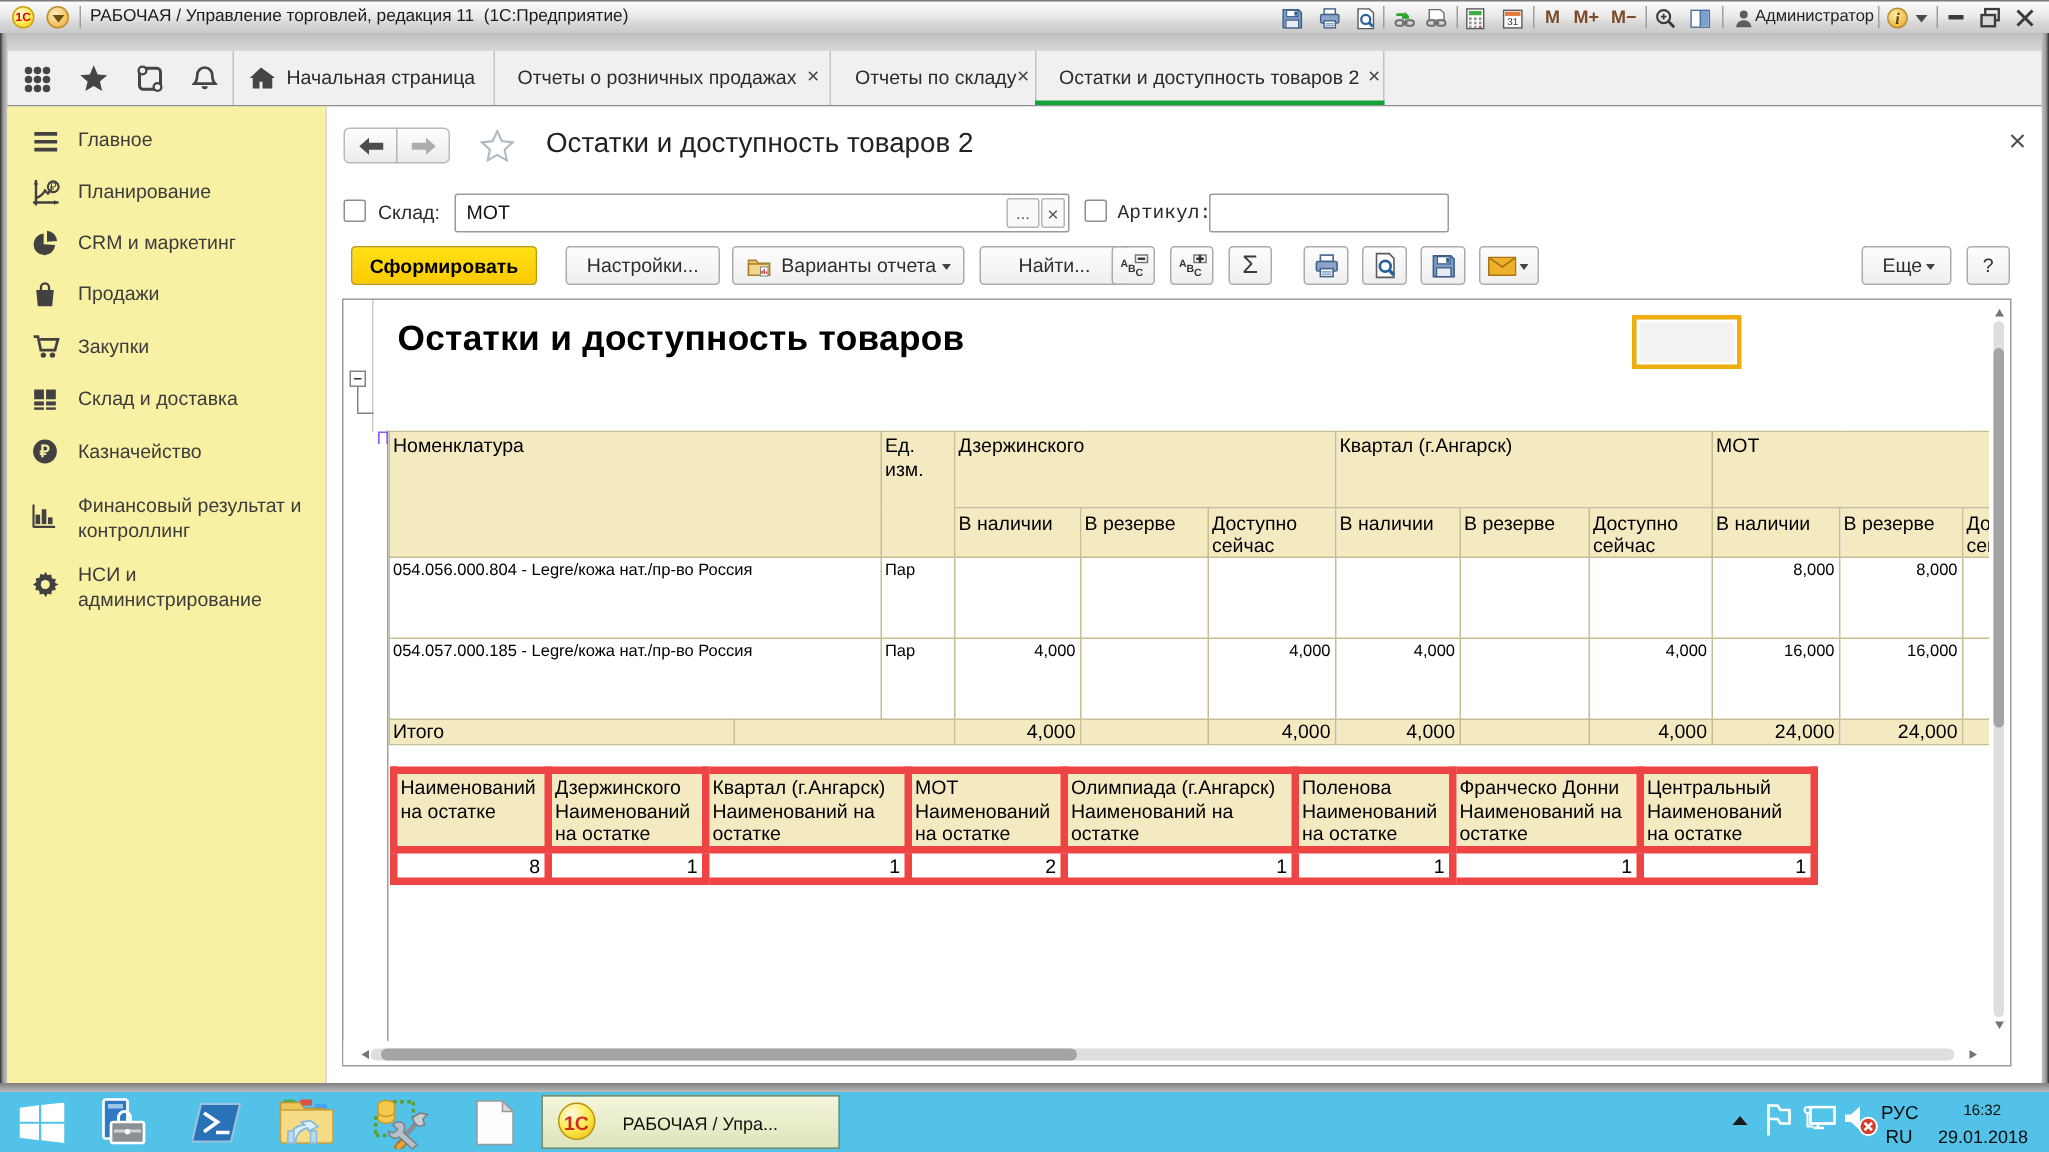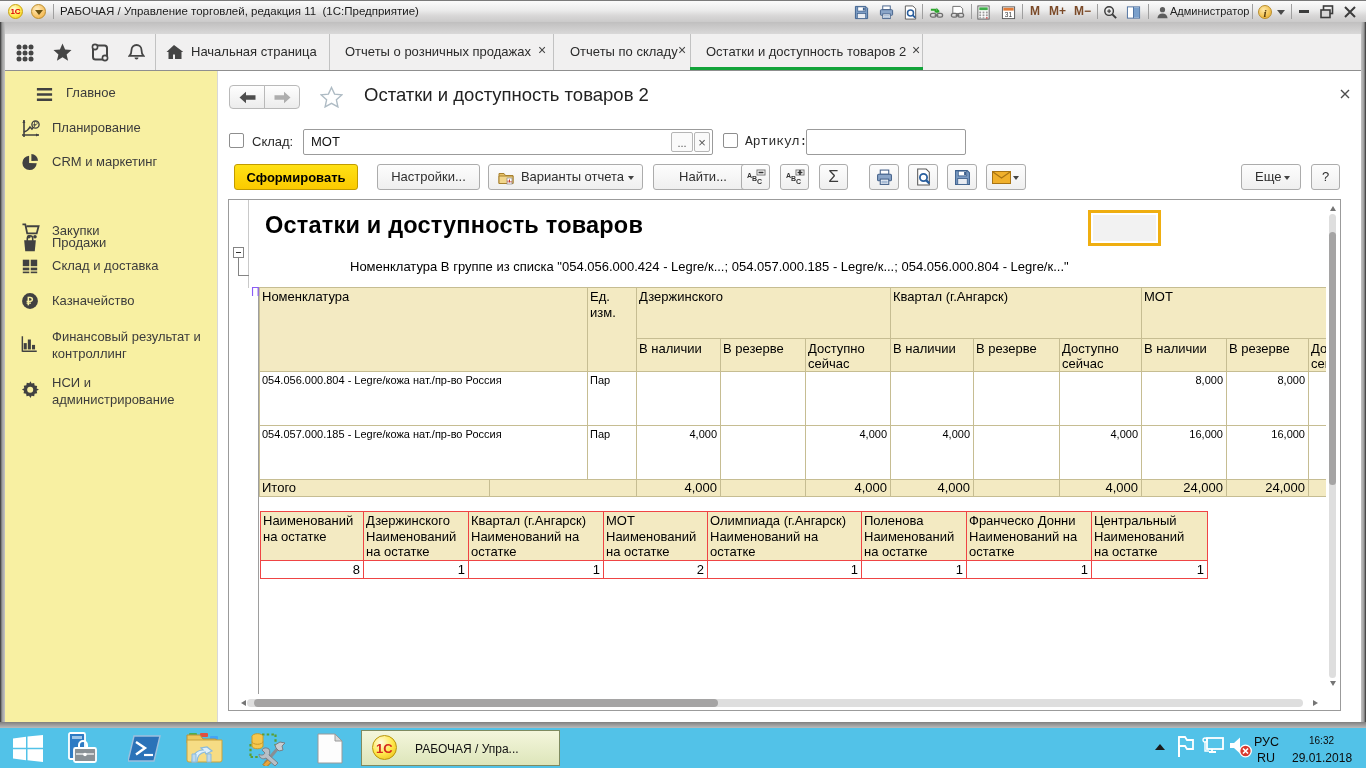--- a/index.html
+++ b/index.html
@@ -65,21 +65,21 @@
 
 table { border-collapse:collapse; table-layout:fixed; }
 td { font-size:11px; line-height:13px; color:#000; padding:2px 3px 0 2px; vertical-align:top; overflow:hidden; white-space:nowrap; }
 .hd { background:#f3eac2; white-space:normal; font-size:13px; line-height:15.5px; padding-top:1px; }
 #t2 td { font-size:13px; line-height:15.5px; }
 .t2d td { line-height:13.5px; padding-top:1px; }
 .subhd td { padding-top:3px; line-height:14.5px;margin-left:20px; }
 .tot { font-size:13px; line-height:15px; padding-top:0; white-space:nowrap; }
 .num { text-align:right; }
 #t1 td { border:1px solid #c6bd92; }
-#t2 td { border:1px solid #ef4444; }
+#t2 td { border:5px solid #ef4444; }
 
 
 .sb-thumb { background:#a3a2a2; border-radius:4px; }
 .arr { position:absolute; width:0; height:0; }
 
 
 #winborder-bottom { left:0; top:722px; width:1366px; height:6px; background:linear-gradient(#7f7f7f,#bbbbbb); }
 #taskbar { left:0; top:728px; width:1366px; height:40px; background:#52c2e8; }
 .tray { color:#0b0b0b; }
 #appbtn { left:361px; top:730px; width:199px; height:36px; background:linear-gradient(#f4f6dc,#dde5ba);
@@ -237,21 +237,21 @@
     </div>
   <div class="tab" style="left:690px; width:233px; border-right:1px solid #c2c2c2;">
       <span class="lbl" style="left:15px;">Остатки и доступность товаров 2</span>
       <span class="x" style="left:221px;">×</span>
     </div>
   <div id="tab-active-underline"></div>
 </div>
 <div class="abs" id="winborder-left"></div>
 <div class="abs" id="winborder-right"></div>
 <div class="abs" id="sidebar">
-  <div class="sb-item" style="top:13px;margin-left:14px;"><span class="sb-icon" style="top:1px;">
+  <div class="sb-item" style="top:13px;"><span class="sb-icon" style="top:1px;">
     <svg width="19" height="19" viewBox="0 0 20 20">
           <g fill="none" stroke="#414141" stroke-width="2.6">
             <path d="M2 4.5h16M2 10h16M2 15.5h16"></path>
           </g>
         </svg></span>Главное</div>
   <div class="sb-item" style="top:48px;"><span class="sb-icon">
     <svg width="20" height="20" viewBox="0 0 20 20">
           <g fill="none" stroke="#414141" stroke-width="1.6">
             <path d="M3 1v17M1 16h17"></path>
             <path d="M3 13c3-1 5-3 6-5l2 2c2-2 3-4 4-7" fill="none"></path>
@@ -259,21 +259,21 @@
           <path d="M2.9 1 1.4 4h3z" fill="#414141"></path>
           <path d="M18 16l-3-1.5v3z" fill="#414141"></path>
           <circle cx="14.5" cy="5.5" r="3.6" fill="#f8f0a2" stroke="#414141" stroke-width="1.4"></circle>
           <text x="14.5" y="8.4" font-size="8" text-anchor="middle" fill="#414141">₽</text>
         </svg></span>Планирование</div>
   <div class="sb-item" style="top:82px;"><span class="sb-icon">
     <svg width="18" height="18" viewBox="0 0 20 20">
           <path d="M9 3 A8 8 0 1 0 17.5 11.5 L9 11 Z" fill="#414141"></path>
           <path d="M11.5 1 A8 8 0 0 1 19 8.5 L11.5 9 Z" fill="#414141"></path>
         </svg></span>CRM и маркетинг</div>
-  <div class="sb-item" style="top:116px;margin-top:47px;"><span class="sb-icon">
+  <div class="sb-item" style="top:116px;"><span class="sb-icon">
     <svg width="18" height="19" viewBox="0 0 20 20">
           <path d="M3.5 6.5h13l-1.2 12H4.7Z" fill="#414141"></path>
           <path d="M7 8V4.5a3 3 0 0 1 6 0V8" fill="none" stroke="#414141" stroke-width="1.7"></path>
         </svg></span>Продажи</div>
   <div class="sb-item" style="top:151px;"><span class="sb-icon">
     <svg width="20" height="19" viewBox="0 0 20 20">
           <g fill="none" stroke="#414141" stroke-width="1.9">
             <path d="M1 2.5h3l2 9.5h10l2-7.5H5.5"></path>
           </g>
           <circle cx="7.8" cy="15.5" r="1.9" fill="#414141"></circle>
@@ -425,21 +425,20 @@
     <div class="abs" style="left:29px; top:87px; width:1px; height:407px; background:#9e9e9e;"></div>
     <div class="abs" style="left:4px; top:47px; width:11px; height:11px; border:1px solid #848484; background:#fff;">
       <div class="abs" style="left:2px; top:4px; width:5px; height:1px; background:#333;"></div>
       </div>
     <div class="abs" style="left:9px; top:58px; width:1px; height:17px; background:#848484;"></div>
     <div class="abs" style="left:9px; top:75px; width:11px; height:1px; background:#848484;"></div>
 
     <div class="abs" style="left:36px; top:12px; font-size:23.5px; font-weight:bold; color:#000; letter-spacing:0.2px;">Остатки и доступность товаров</div>
     <div class="abs" style="left:859px; top:10px; width:73px; height:36px; border:3px solid #efae10; background:#f2f2f2; box-shadow:inset 0 0 0 2px #fff;"></div>
     <div class="abs" style="left:22px; top:61px; font-size:12px; color:#8b5cf6;margin-top:24px;">Параметры:</div>
-    <div class="abs" style="left:121px; top:59px; font-size:13px; color:#000;">Номенклатура В группе из списка "054.056.000.424 - Legre/к...;  054.057.000.185 - Legre/к...;  054.056.000.804 - Legre/к..."</div>
 
     <div class="abs" style="left:30px; top:87px; width:1067px; overflow:hidden;">
     <table id="t1" style="width:1074px;">
       <colgroup>
             <col style="width:230px">
             <col style="width:98px">
             <col style="width:49px">
             <col style="width:84px">
             <col style="width:85px">
             <col style="width:85px">

